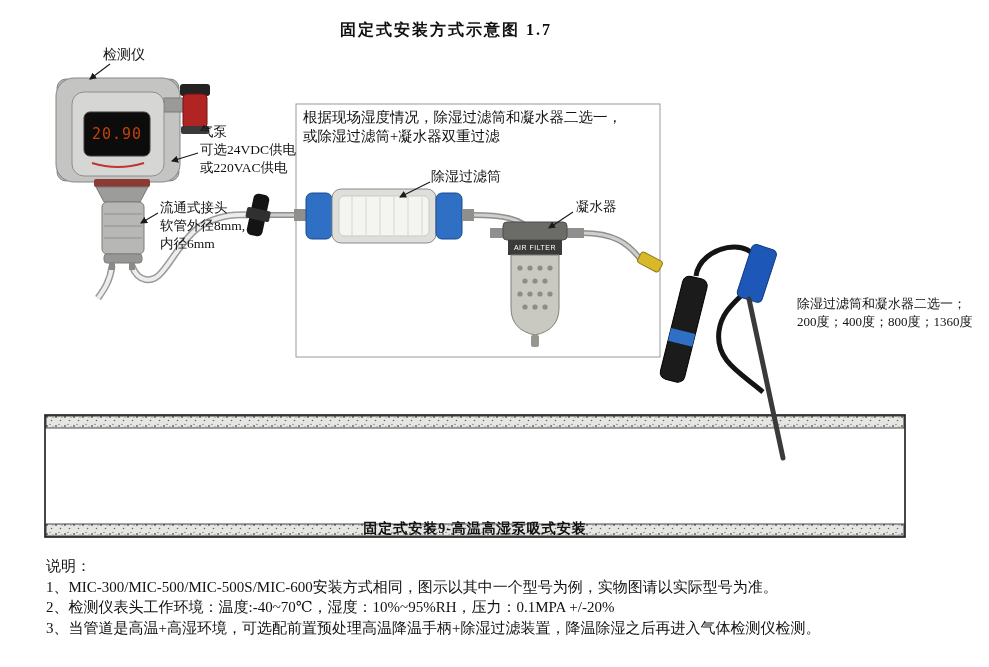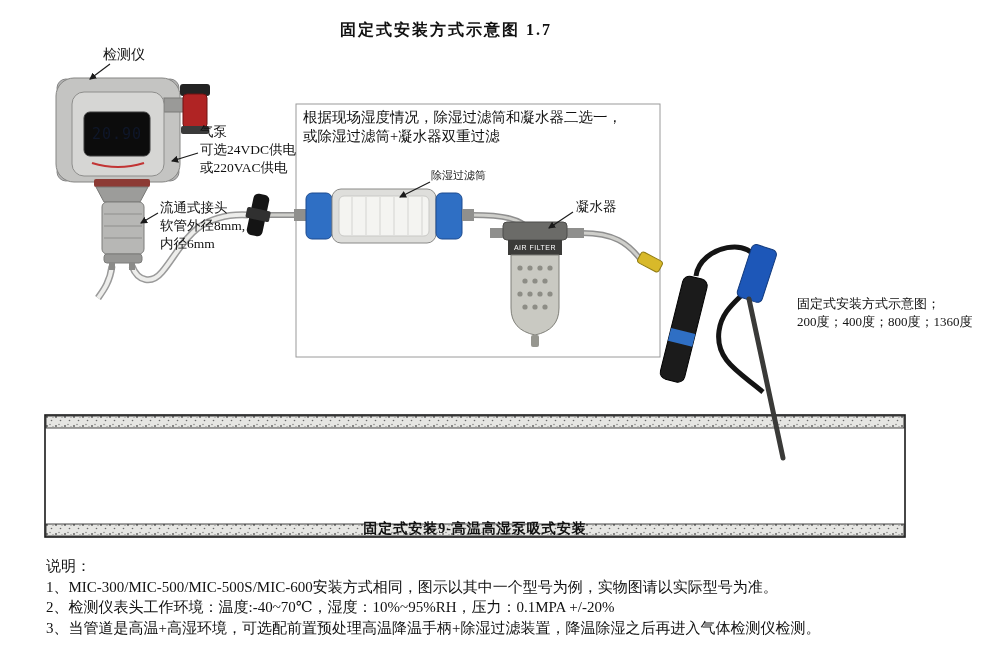--- a/index.html
+++ b/index.html
@@ -9,21 +9,21 @@
   }
   .lbl{position:absolute;white-space:nowrap;}
   .line{display:block;}
   .title{position:absolute;left:0;top:20px;width:892px;text-align:center;
          font-size:16px;font-weight:700;letter-spacing:2px;}
   .caption{position:absolute;left:45px;top:520px;width:860px;text-align:center;
            font-size:14px;font-weight:700;letter-spacing:1px;}
   .notes{position:absolute;left:46px;top:556px;font-size:15px;line-height:20.5px;white-space:nowrap;}
   .display-value{
     position:absolute;left:84px;top:112px;width:66px;height:44px;line-height:44px;
-    text-align:center;color:#0f172a;font-family:"DejaVu Sans Mono",monospace;
+    text-align:center;color:#c2410c;font-family:"DejaVu Sans Mono",monospace;
     font-size:15px;letter-spacing:1px;
   }
   .airfilter{
     position:absolute;left:508px;top:240px;width:54px;height:15px;line-height:15px;
     text-align:center;color:#ffffff;font-size:7px;letter-spacing:0.5px;
     font-family:"Liberation Sans",sans-serif;
   }
 </style>
 </head>
 <body>
@@ -176,26 +176,26 @@
     <span class="line">流通式接头</span>
     <span class="line">软管外径8mm,</span>
     <span class="line">内径6mm</span>
   </div>
 
   <div class="lbl" style="left:303px;top:108px;font-size:14.5px;line-height:19px;">
     <span class="line">根据现场湿度情况，除湿过滤筒和凝水器二选一，</span>
     <span class="line">或除湿过滤筒+凝水器双重过滤</span>
   </div>
 
-  <div class="lbl" style="left:431px;top:168px;font-size:11px;">除湿过滤筒</div>
+  <div class="lbl" style="left:431px;top:168px;font-size:14px;">除湿过滤筒</div>
 
   <div class="lbl" style="left:576px;top:198px;font-size:13.5px;">凝水器</div>
 
   <div class="lbl" style="left:797px;top:295px;font-size:13px;line-height:17.5px;">
-    <span class="line">固定式安装方式示意图；</span>
+    <span class="line">除湿过滤筒和凝水器二选一；</span>
     <span class="line">200度；400度；800度；1360度</span>
   </div>
 
   <div class="display-value">20.90</div>
 
   <div class="airfilter">AIR FILTER</div>
 
   <div class="caption">固定式安装9-高温高湿泵吸式安装</div>
 
   <div class="notes">

